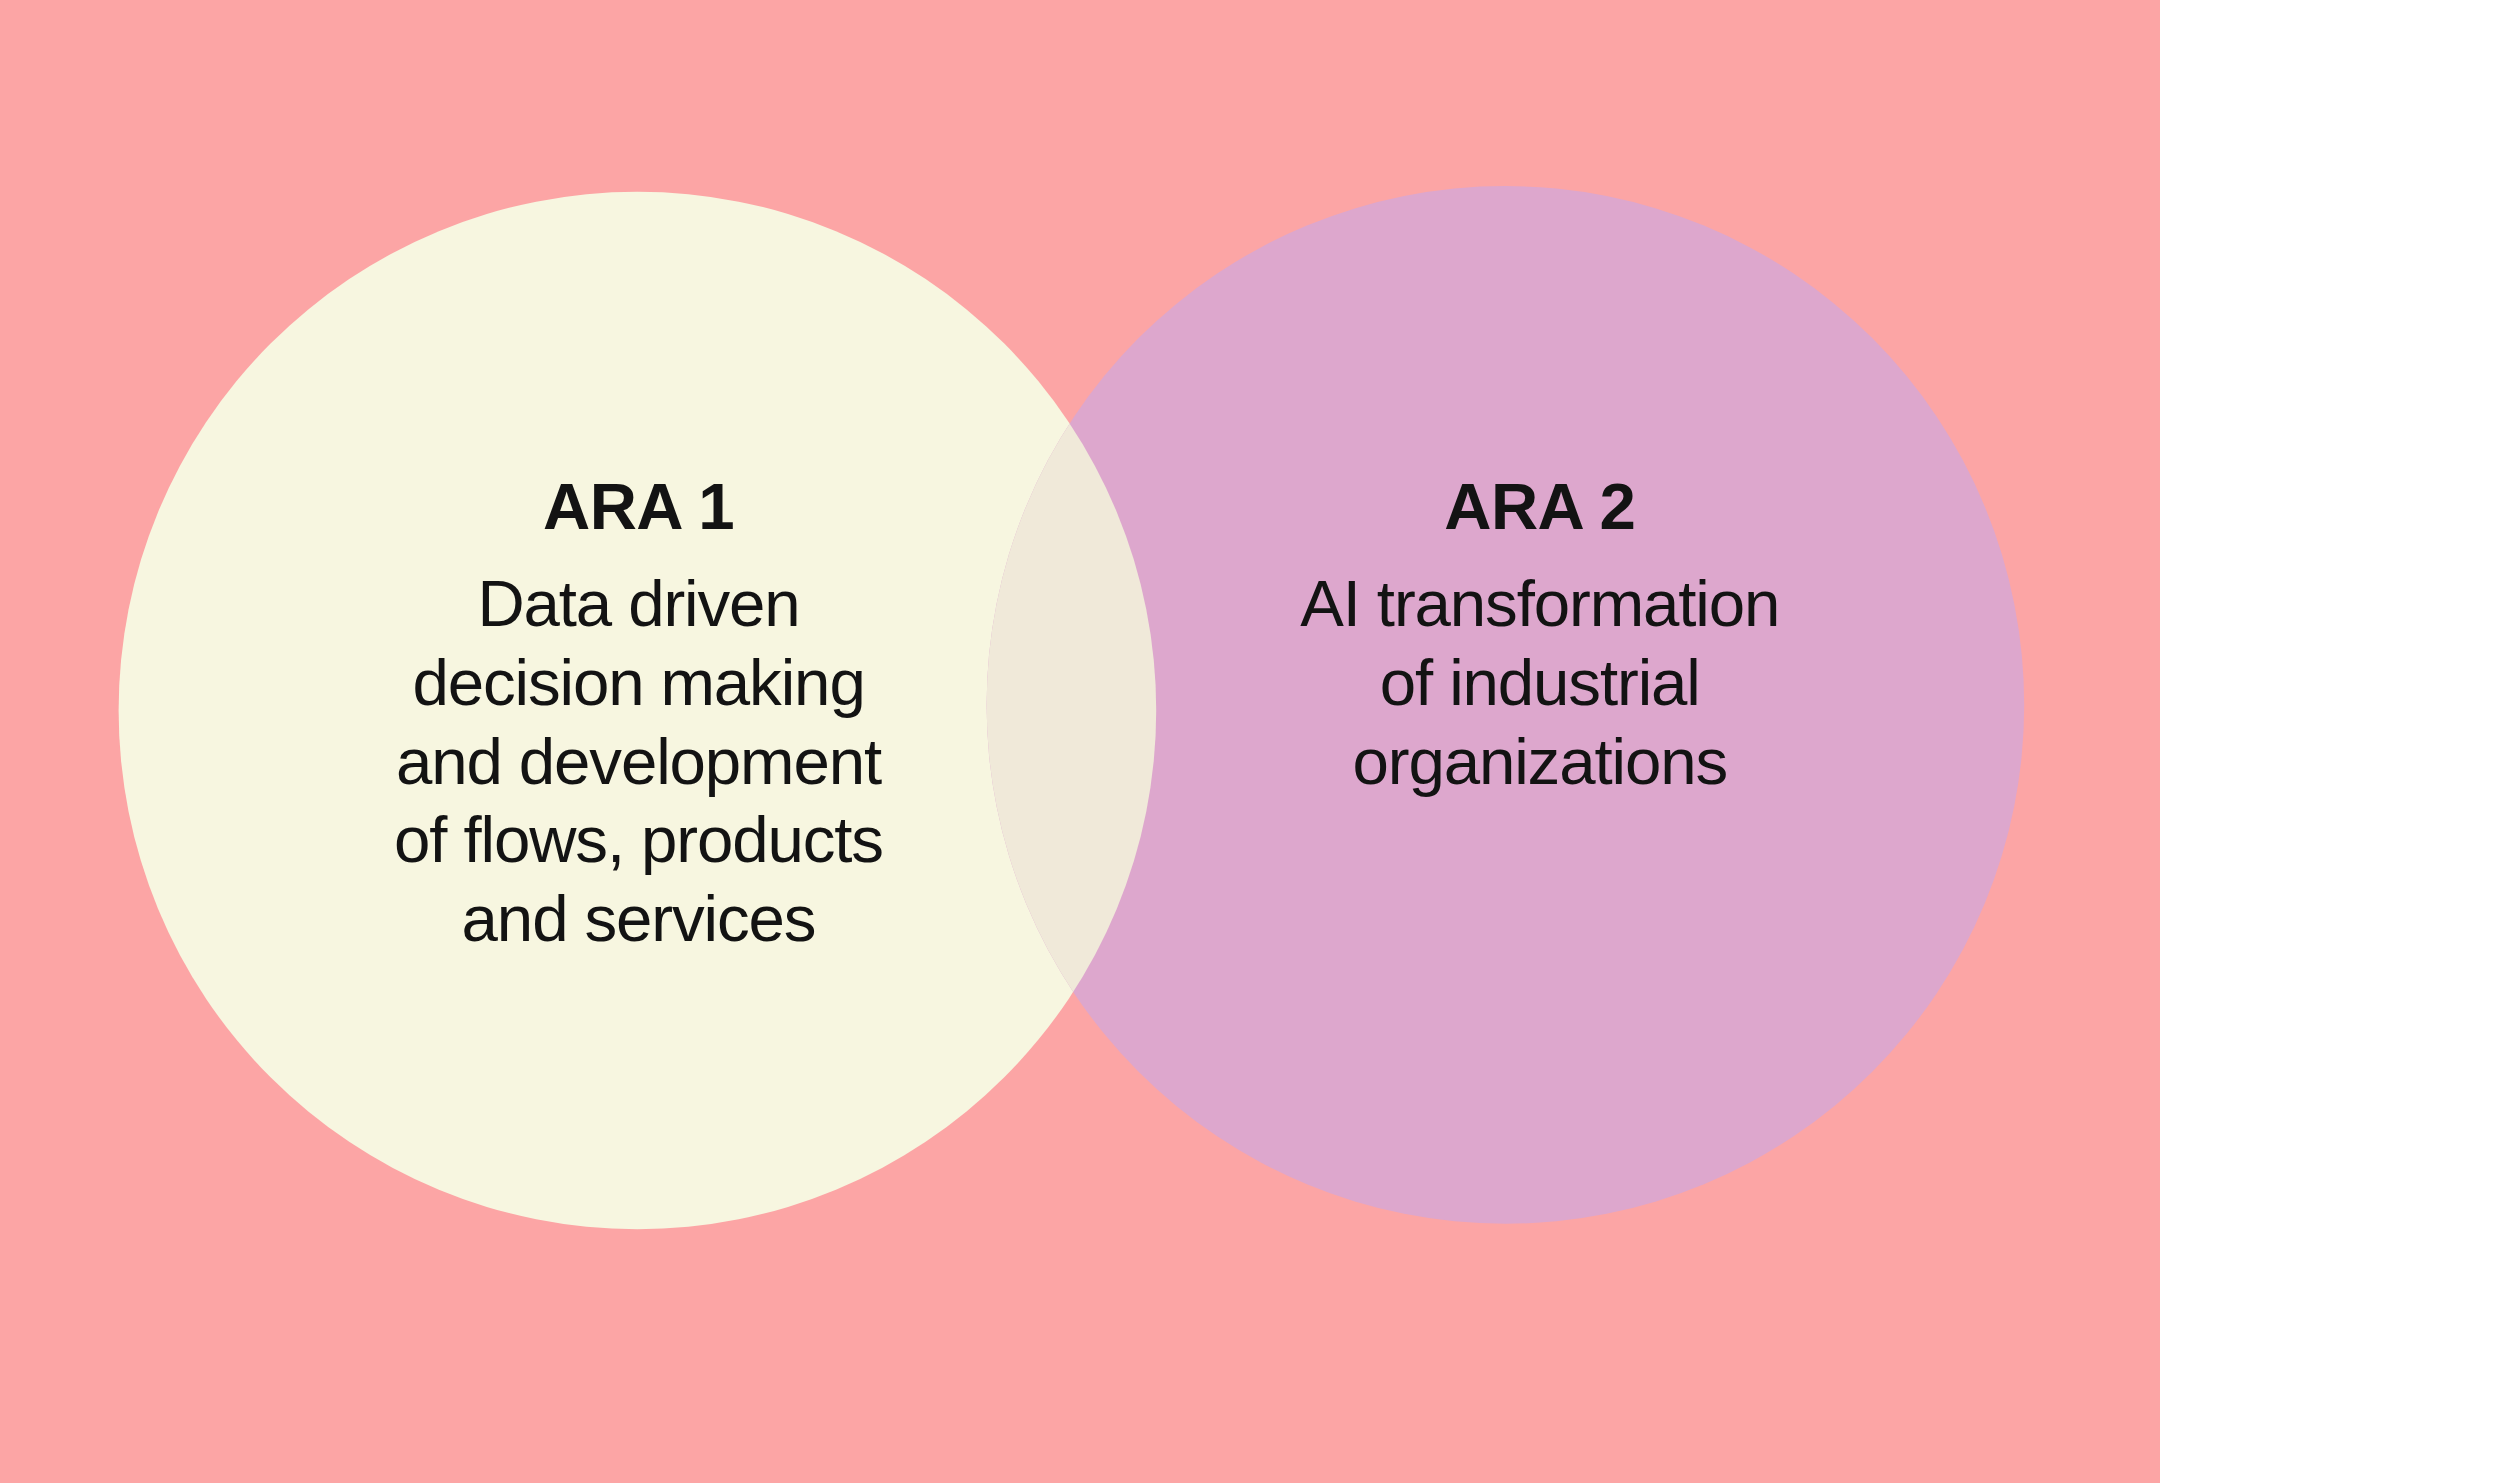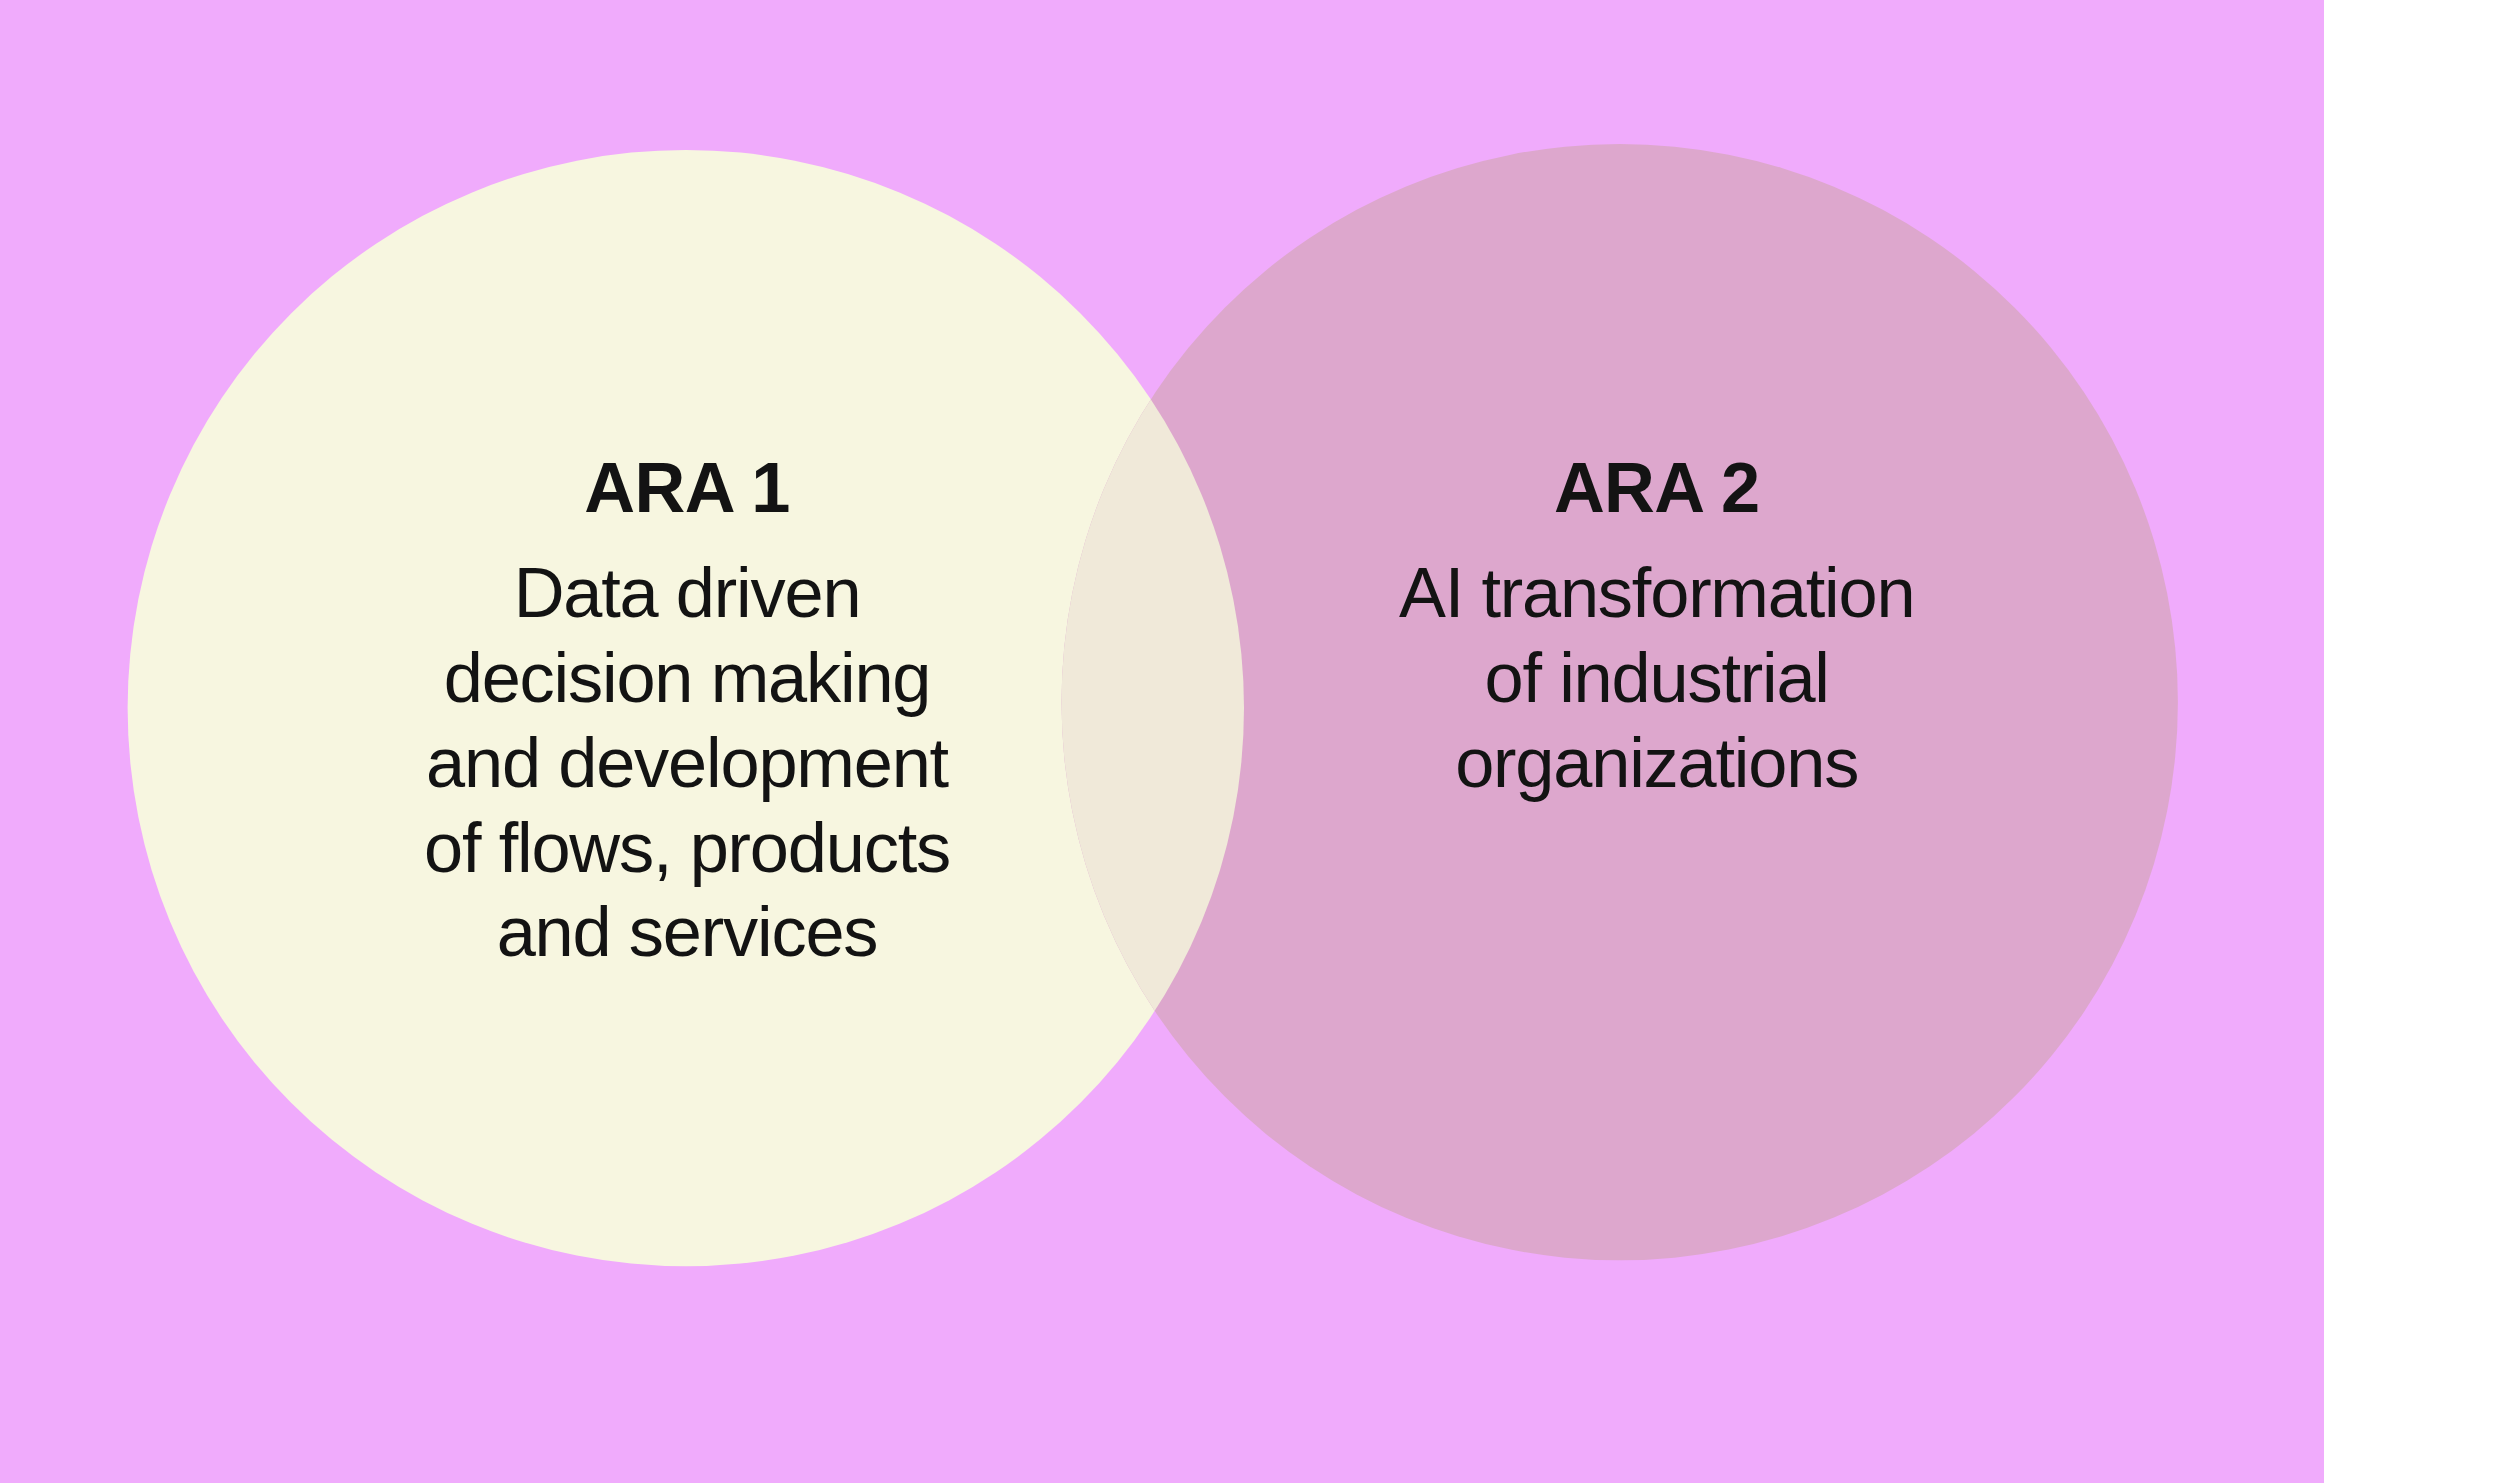--- a/index.html
+++ b/index.html
@@ -1,23 +1,23 @@
 <!DOCTYPE html>
 <html style="font-size:10.3px"><head>
 <meta charset="utf-8">
 <style>
   html, body {
     margin: 0;
     padding: 0;
     background: #ffffff;
   }
   .canvas {
-    width: 2324px;
+    width: 2160px;
     height: 1483px;
-    background: #f0abfc;
+    background: #fca5a5;
     position: relative;
     overflow: hidden;
   }
   svg {
     display: block;
     width: 100%;
     height: 100%;
   }
   text {
     font-family: "Liberation Sans", sans-serif;

